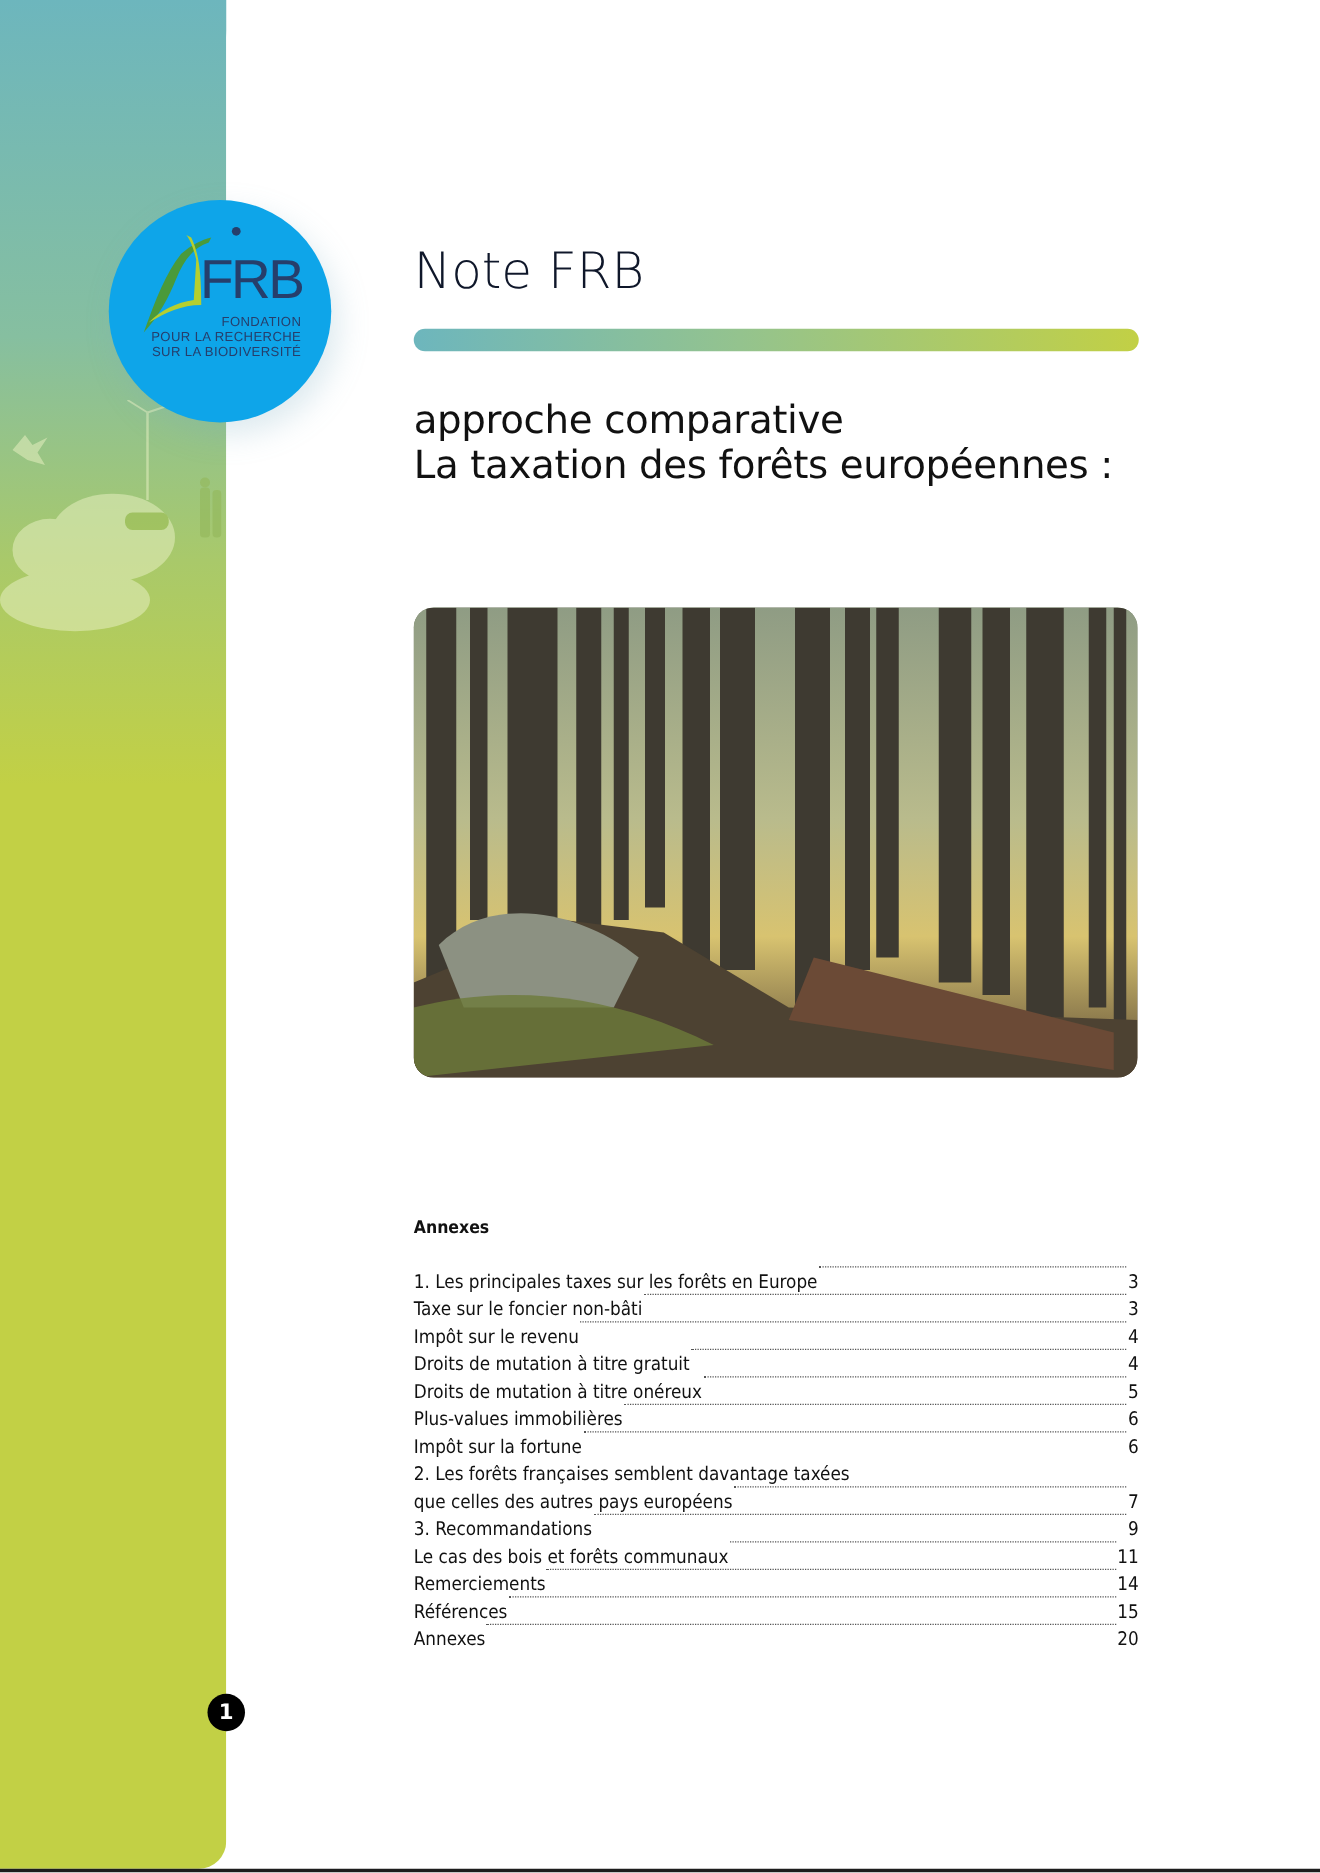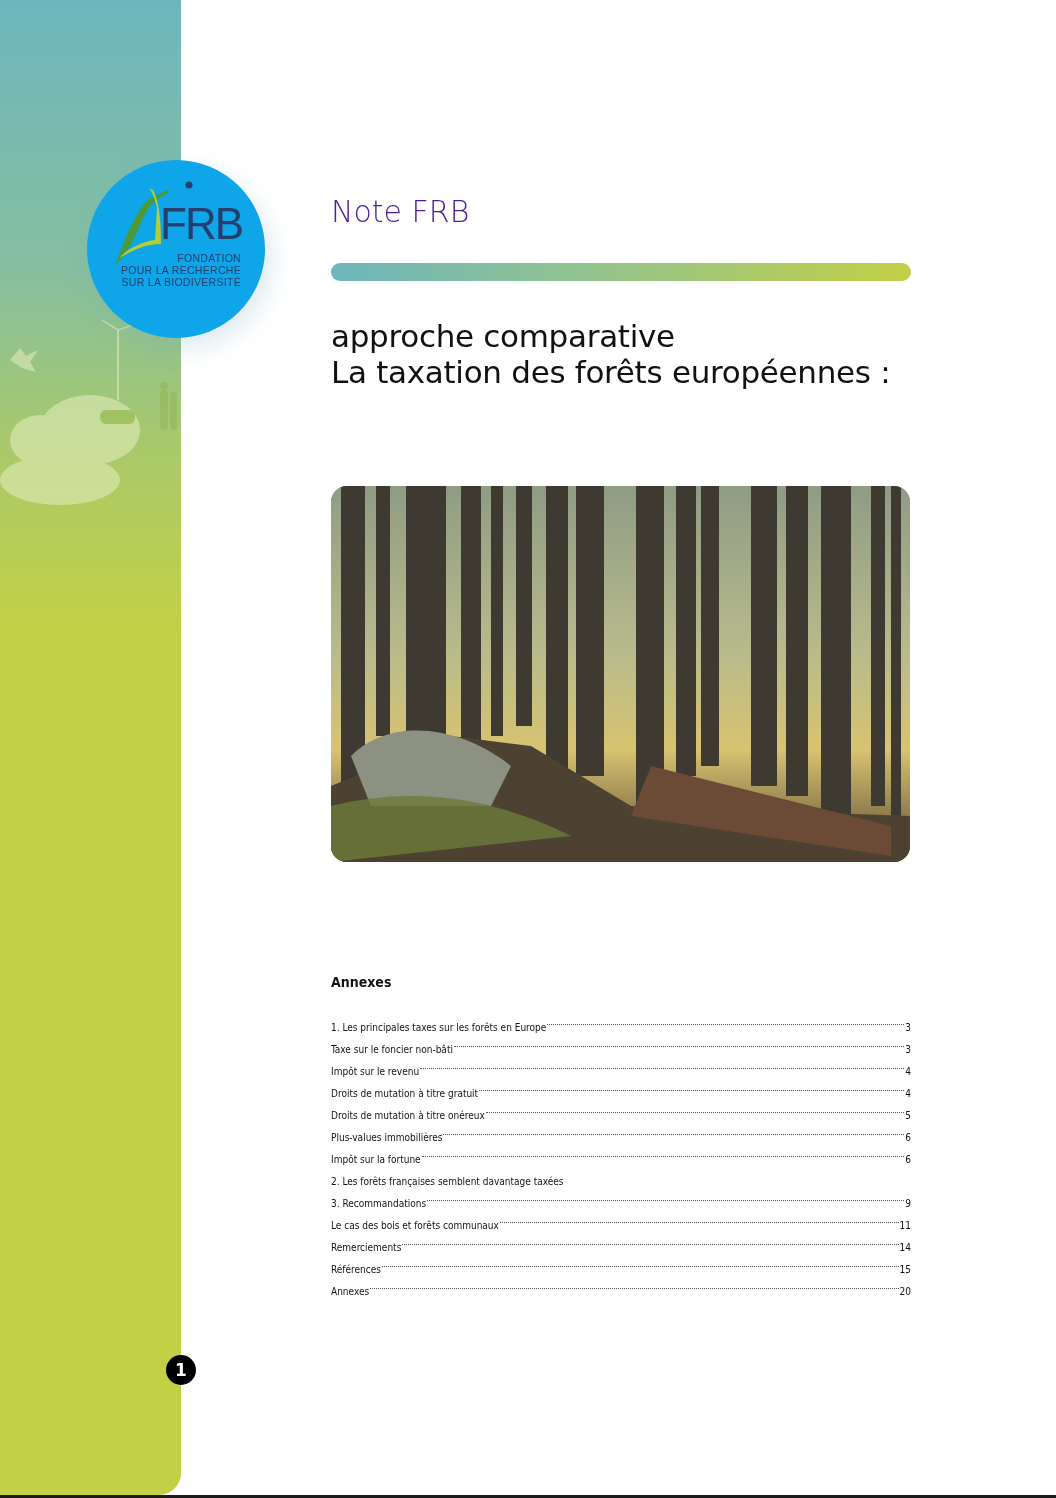--- a/index.html
+++ b/index.html
@@ -7,30 +7,30 @@
   .sidebar { position:absolute; left:0; top:0; width:181px; height:1495px;
     background:linear-gradient(180deg,#6db6bd 0%,#86bfa0 18%,#a9c96a 30%,#c2d045 42%,#c2d045 100%);
     border-bottom-right-radius:22px; }
   .white-panel { position:absolute; left:181px; top:0; width:875px; height:1495px; background:#fff; border-top-left-radius:30px; }
   .deco { position:absolute; left:0; top:320px; width:181px; height:210px; }
   .logo-circle { position:absolute; left:87px; top:160px; width:178px; height:178px; border-radius:50%; background:#0ea5e9;
     box-shadow:6px 10px 24px rgba(120,170,190,0.25); }
   .logo-mark { position:absolute; left:18px; top:18px; width:70px; height:90px; }
   .logo-frb { position:absolute; left:73px; top:42px; font-family:"Liberation Sans", sans-serif; font-size:44px; color:#263e6b; letter-spacing:-2px; line-height:44px; }
   .logo-sub { position:absolute; right:24px; top:92px; text-align:right; font-family:"Liberation Sans", sans-serif; font-size:10.5px; color:#263e6b; line-height:12px; letter-spacing:0.3px;margin-left:12px; }
-  .note-title { position:absolute; left:331px; top:194px; font-family:"DejaVu Sans", sans-serif; font-size:30px; color:#4c1d95; font-weight:300; }
+  .note-title { position:absolute; left:331px; top:194px; font-family:"DejaVu Sans", sans-serif; font-size:40px; color:#0f172a; font-weight:300; }
   .date-bar { position:absolute; left:331px; top:263px; width:580px; height:18px; border-radius:9px;
     background:linear-gradient(90deg,#6db6bd 0%,#94c38e 45%,#c2d045 100%); }
   .date-text { position:absolute; left:10px; top:0px; font-family:Liberation Sans, sans-serif; font-size:14px; color:#fff; line-height:18px;margin-top:20px; }
   .main-title { position:absolute; left:331px; top:318px; width:600px; font-family:"DejaVu Sans", sans-serif; font-size:31px; line-height:36px; color:#111; letter-spacing:-0.3px; }
   .photo { position:absolute; left:331px; top:486px; width:579px; height:376px; border-radius:16px; overflow:hidden;
     background:linear-gradient(180deg,#6f7a5f 0%,#8e9a79 35%,#b8a66a 60%,#6e6248 82%,#4b3d2f 100%); }
   .toc-heading { position:absolute; left:331px; top:974px; font-size:14px; font-weight:bold; color:#111; font-family:"DejaVu Sans Condensed","DejaVu Sans", sans-serif; }
   .toc { position:absolute; left:331px; top:1016px; width:580px; }
-  .toc-row { display:flex; align-items:center; height:22px; font-family:"DejaVu Sans Condensed","DejaVu Sans", sans-serif; font-size:10px; color:#111; }
+  .toc-row { display:flex; align-items:flex-start; height:22px; font-family:"DejaVu Sans Condensed","DejaVu Sans", sans-serif; font-size:15px; color:#111; }
   .toc-row .lbl { white-space:nowrap; }
   .toc-row .dots { flex:1; border-bottom:1px dotted #555; margin:0 1px; transform:translateY(-3px); }
   .toc-row .pg { white-space:nowrap; }
   .page-num { position:absolute; left:166px; top:1355px; width:30px; height:30px; border-radius:50%; background:#000; color:#fff;
     font-weight:bold; font-size:17px; text-align:center; line-height:30px; font-family:"DejaVu Sans", sans-serif; }
   .bottom-line { position:absolute; left:0; top:1495px; width:1056px; height:3px; background:#1c1c1c; }
 </style>
 </head>
 <body>
 
@@ -153,20 +153,25 @@
     </div>
   <div class="toc-row">
       <span class="lbl">Impôt sur la fortune</span>
       <span class="dots"></span>
       <span class="pg">6</span>
     </div>
   <div class="toc-row">
       <span class="lbl">2. Les forêts françaises semblent davantage taxées</span>
     </div>
   <div class="toc-row">
+      <span class="lbl">que celles des autres pays européens</span>
+      <span class="dots"></span>
+      <span class="pg">7</span>
+    </div>
+  <div class="toc-row">
       <span class="lbl">3. Recommandations</span>
       <span class="dots"></span>
       <span class="pg">9</span>
     </div>
   <div class="toc-row">
       <span class="lbl">Le cas des bois et forêts communaux</span>
       <span class="dots"></span>
       <span class="pg">11</span>
     </div>
   <div class="toc-row">

